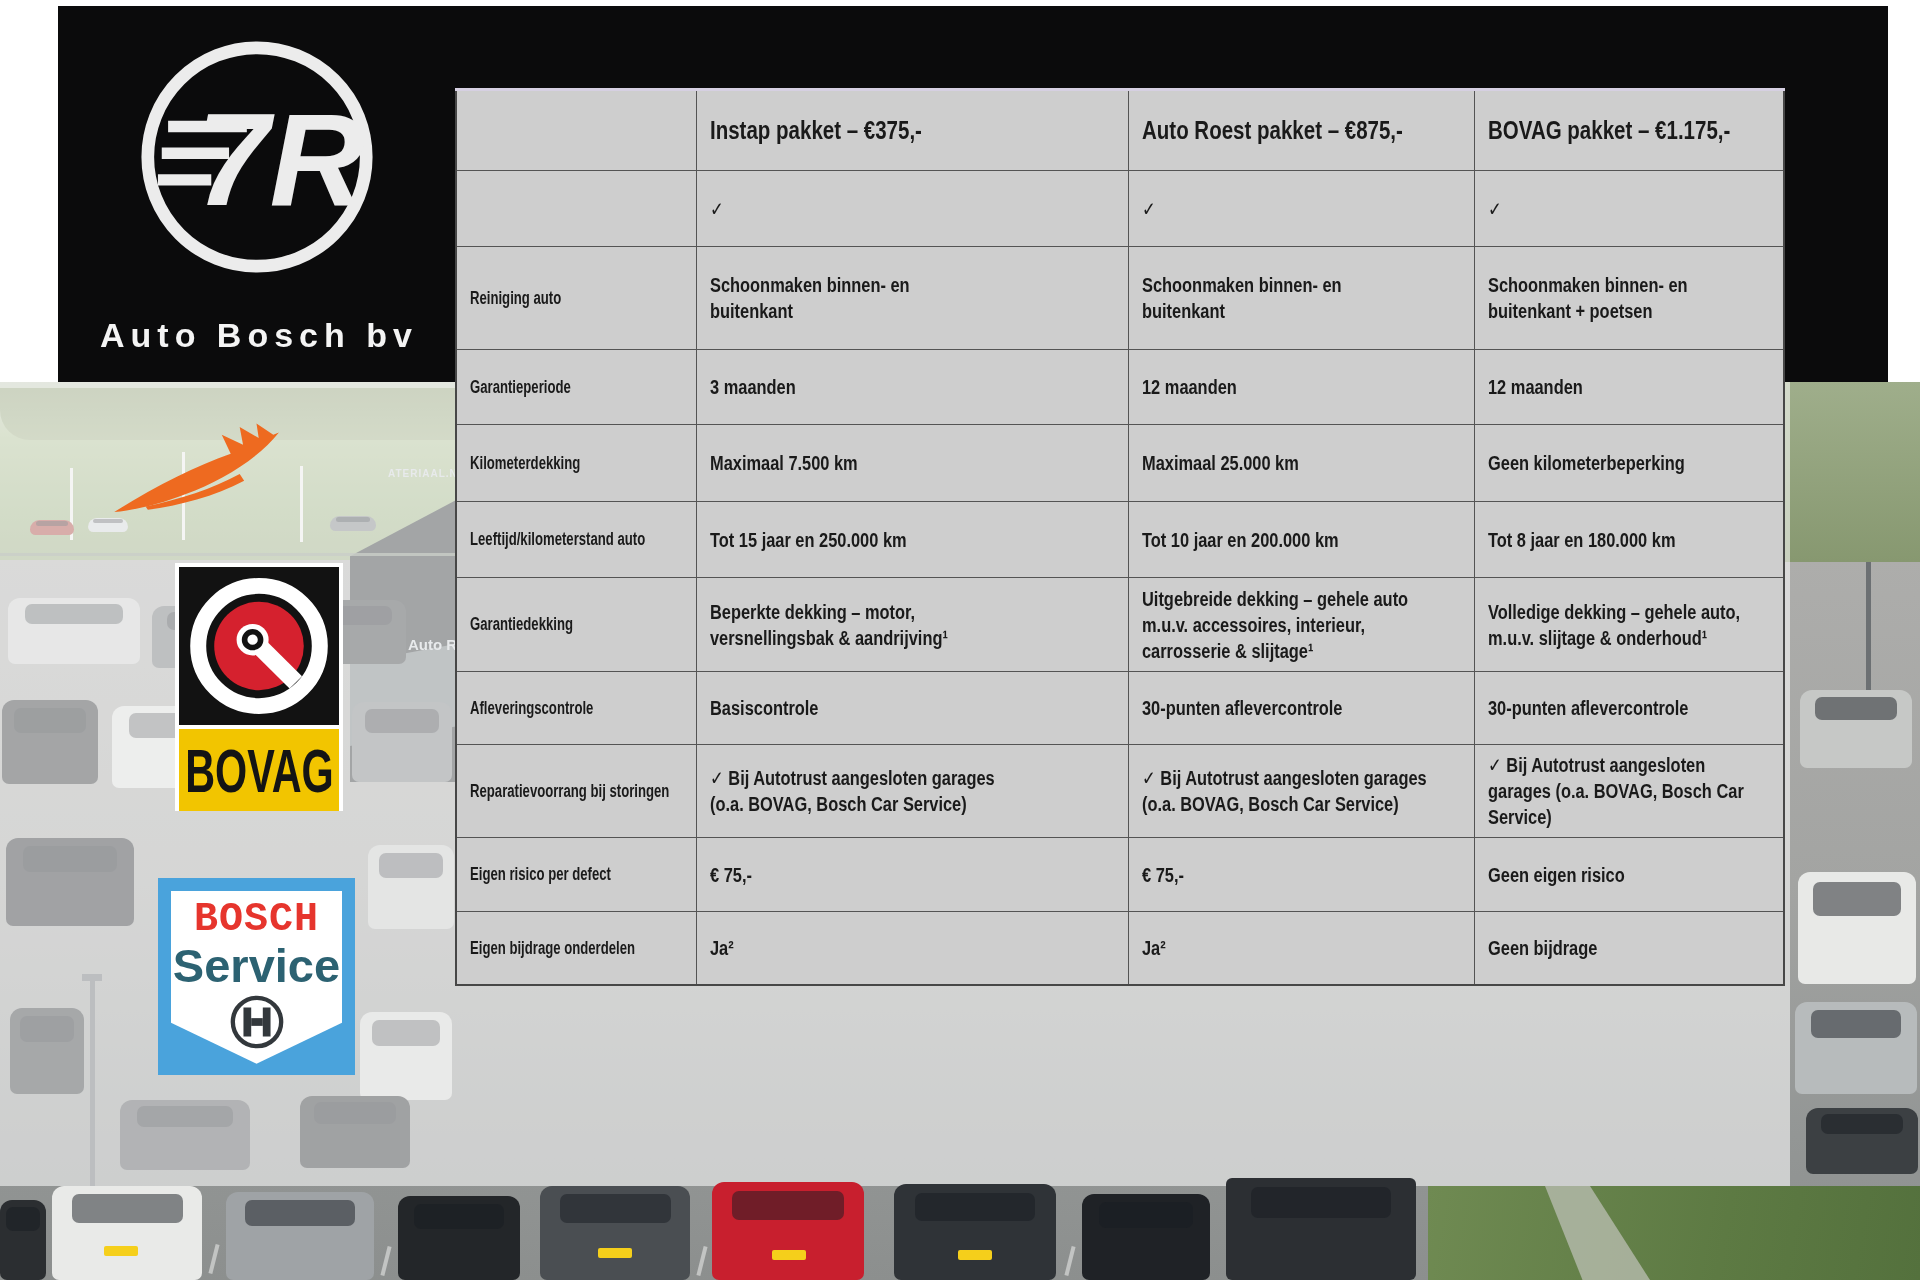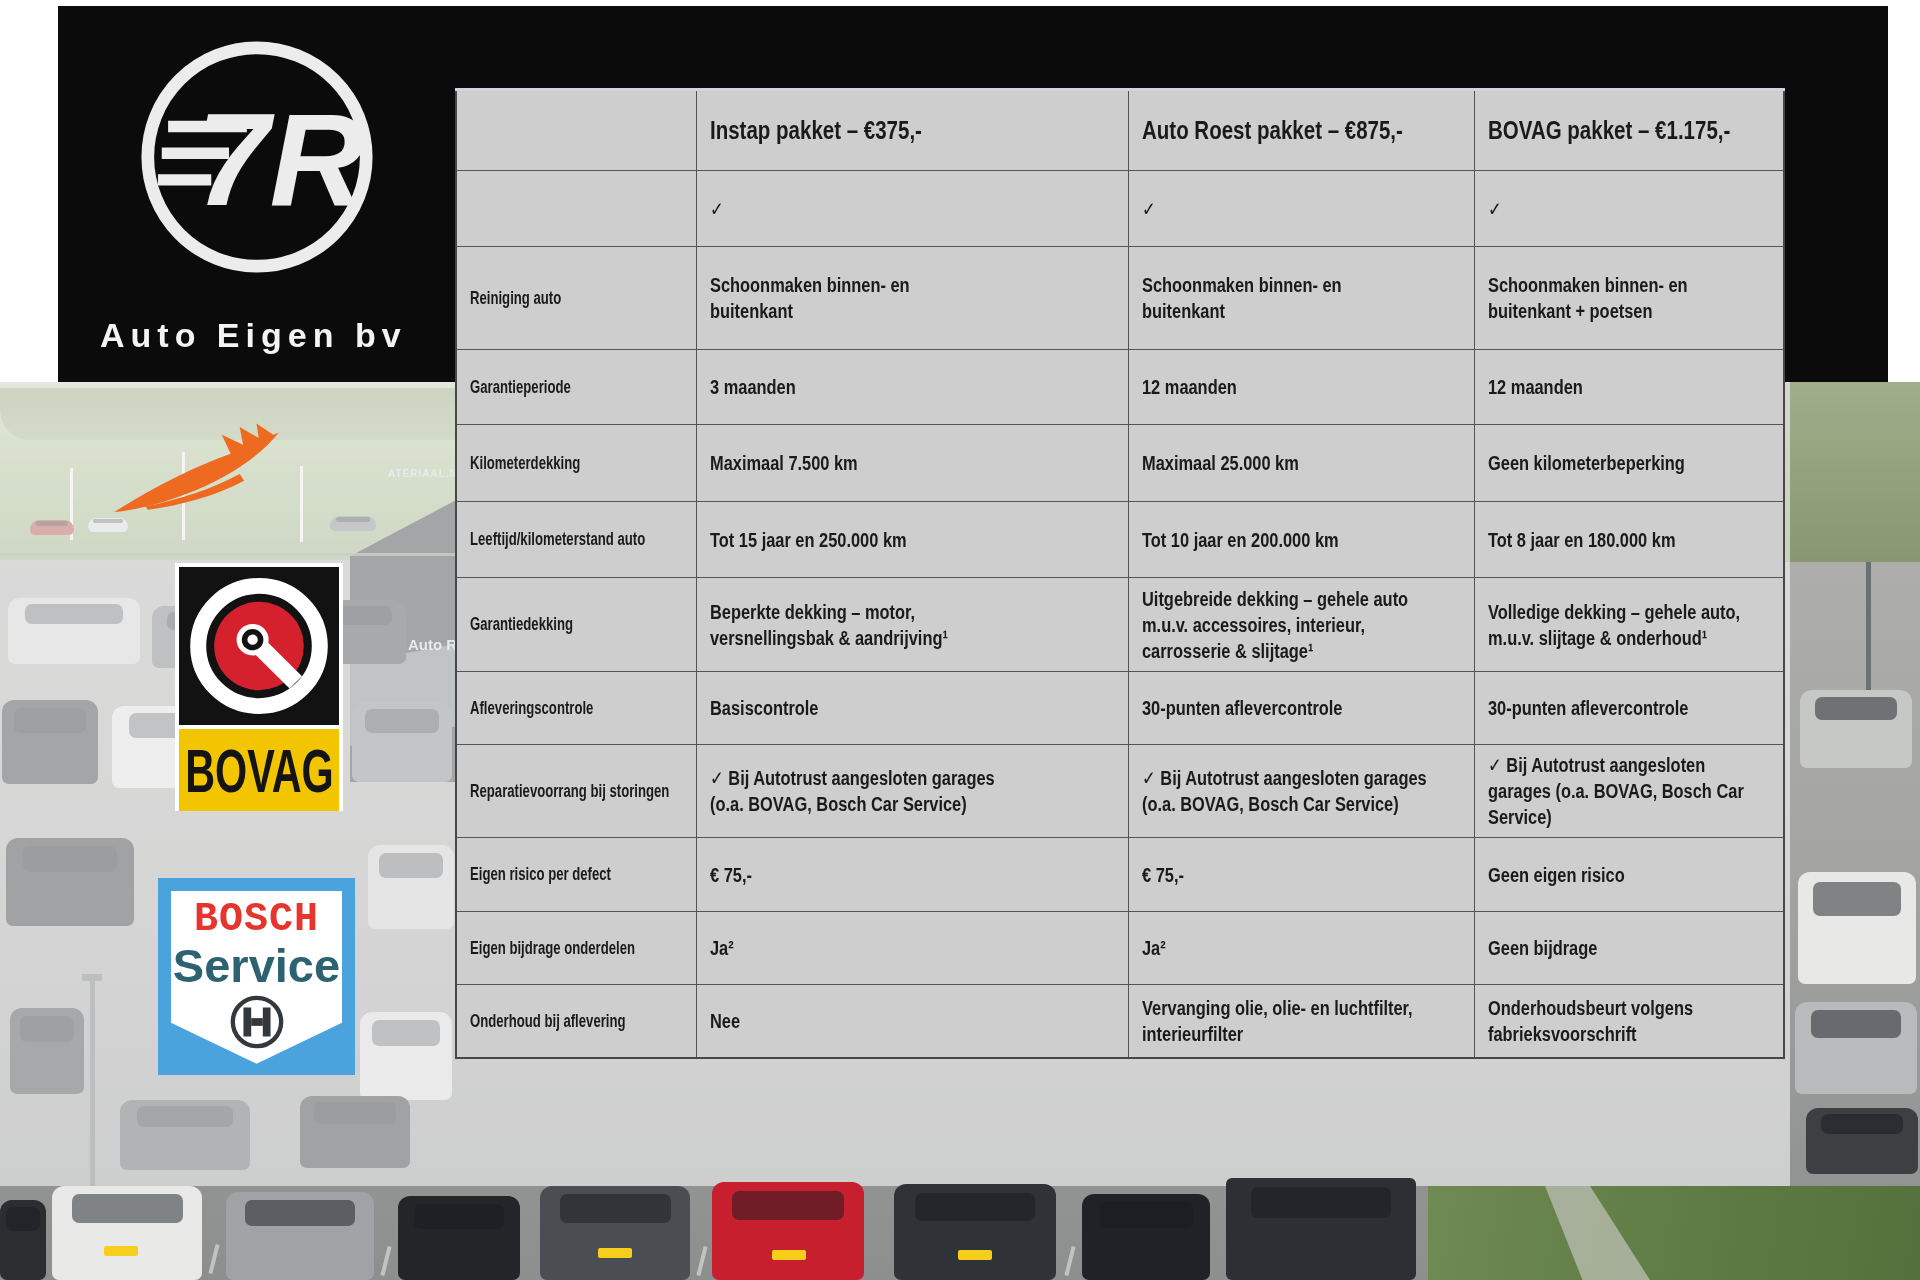--- a/index.html
+++ b/index.html
@@ -136,21 +136,21 @@
   <div class="band"></div>
   <svg class="logo7r" viewBox="0 0 200 200">
     <circle cx="100" cy="100" r="86" fill="none" stroke="#ececec" stroke-width="10"></circle>
     <g stroke="#ececec" stroke-width="9">
       <line x1="30" y1="76" x2="92" y2="76"></line>
       <line x1="25" y1="97" x2="78" y2="97"></line>
       <line x1="22" y1="118" x2="64" y2="118"></line>
     </g>
     <text x="52" y="138" font-size="104" font-weight="bold" font-style="italic" fill="#ececec" font-family="Liberation Sans, sans-serif">7R</text>
   </svg>
-  <div class="company">Auto Eigen bv</div>
+  <div class="company">Auto Bosch bv</div>
 
   <svg class="rdw-wing" viewBox="0 0 300 170">
     <path fill="var(--rdw-orange,#ee6a20)" d="M4 160 C80 112 150 78 212 56 L196 22 L234 40 L228 8 L262 28 L258 2 L288 22 L298 18
       C262 64 196 104 132 128 C86 146 40 157 4 160 Z"></path>
     <path fill="var(--rdw-orange,#ee6a20)" d="M60 150 C120 138 180 118 228 92 L236 104 C184 132 120 148 64 156 Z"></path>
   </svg>
 
   <div class="bovag">
     <svg class="bovag-top" viewBox="0 0 100 100" preserveAspectRatio="none">
       <rect x="0" y="0" width="100" height="100" fill="#121212"></rect>
@@ -346,31 +346,15 @@
           <td>
             <span class="s1">Ja²</span>
           </td>
           <td>
             <span class="s2">Ja²</span>
           </td>
           <td>
             <span class="s3">Geen bijdrage</span>
           </td>
         </tr>
-        <tr style="height: 73px;">
-          <th>
-            <span class="s0">Onderhoud bij aflevering</span>
-          </th>
-          <td>
-            <span class="s1">Nee</span>
-          </td>
-          <td>
-            <span class="s2">Vervanging olie, olie- en luchtfilter,
-interieurfilter</span>
-          </td>
-          <td>
-            <span class="s3">Onderhoudsbeurt volgens
-fabrieksvoorschrift</span>
-          </td>
-        </tr>
       </tbody>
   </table>
 </div>
 
 </body></html>

